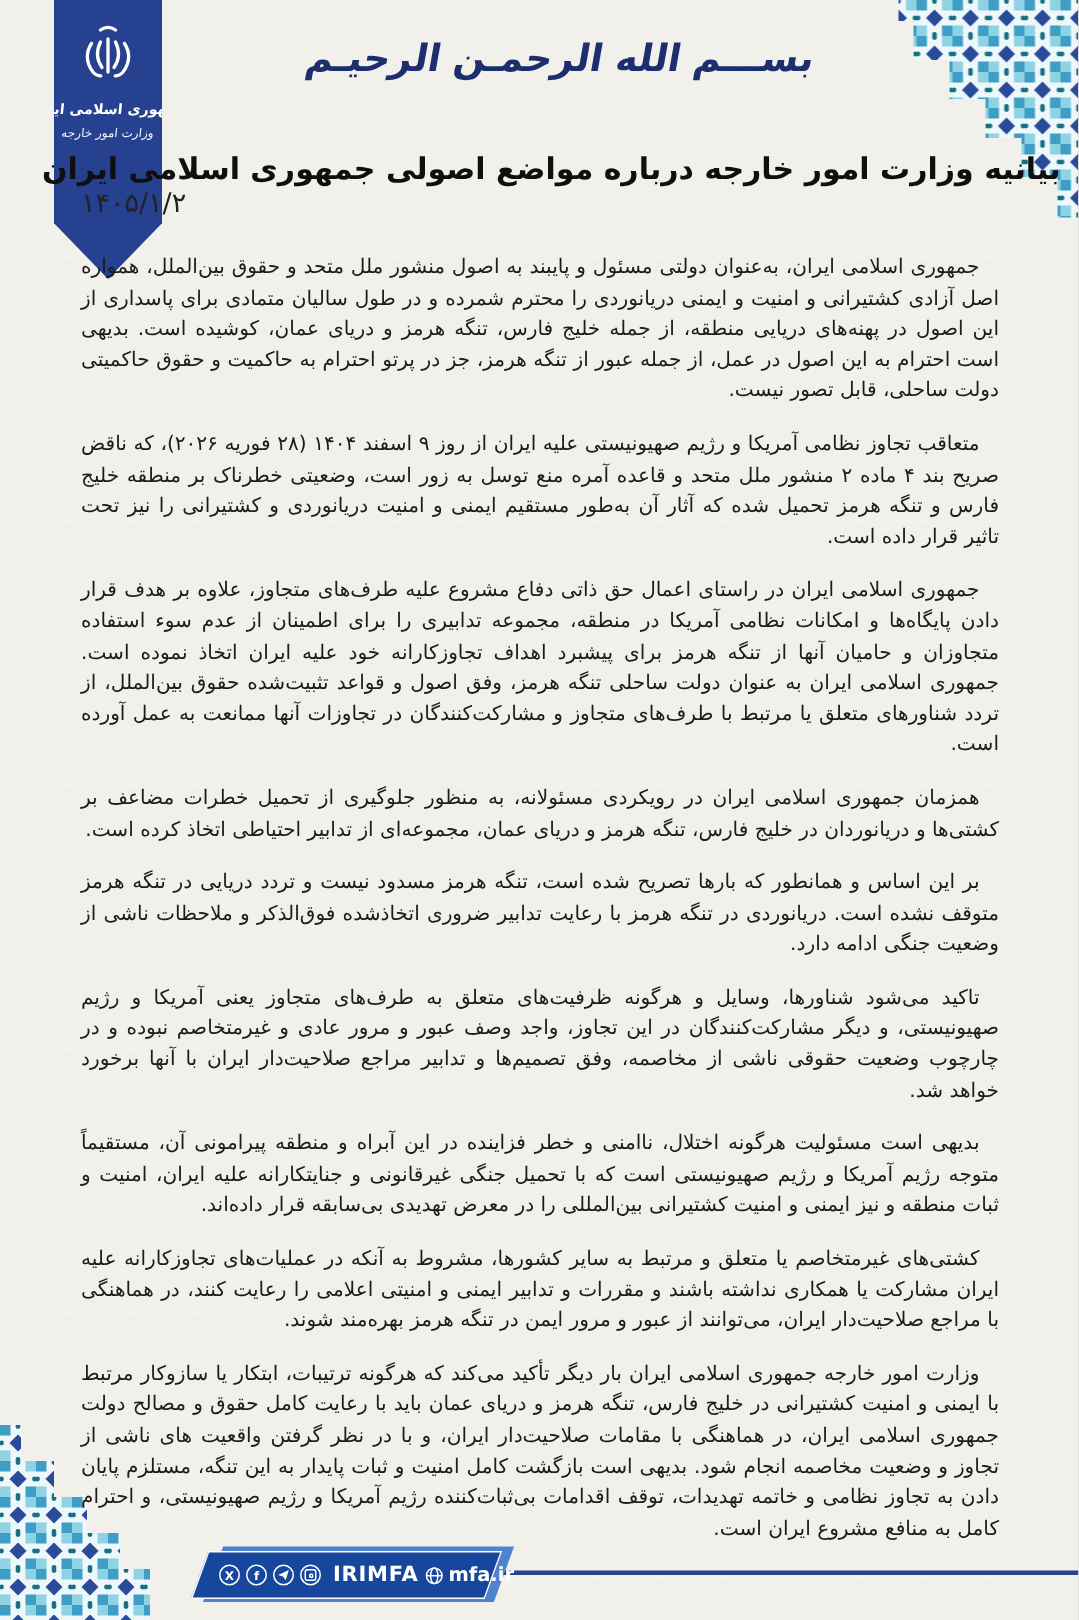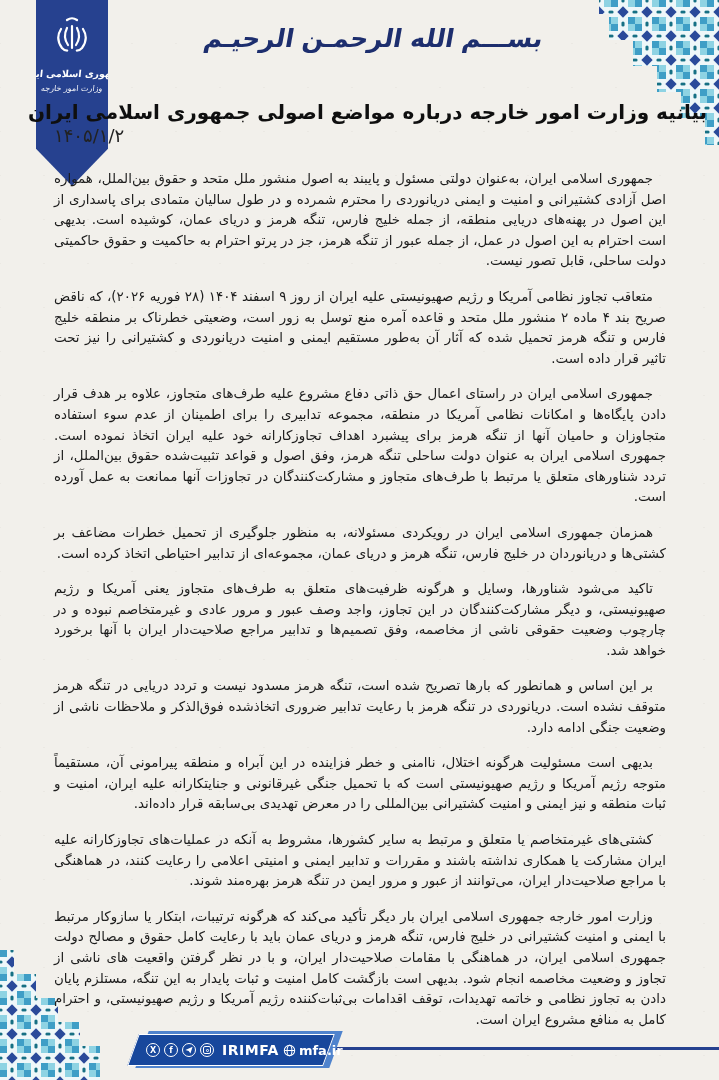--- a/index.html
+++ b/index.html
@@ -152,22 +152,22 @@
   </div>
 
   <div class="doc-date">۱۴۰۵/۱/۲</div>
 
   <div class="body-text">
 
   <p class="para">جمهوری اسلامی ایران، به‌عنوان دولتی مسئول و پایبند به اصول منشور ملل متحد و حقوق بین‌الملل، همواره اصل آزادی کشتیرانی و امنیت و ایمنی دریانوردی را محترم شمرده و در طول سالیان متمادی برای پاسداری از این اصول در پهنه‌های دریایی منطقه، از جمله خلیج فارس، تنگه هرمز و دریای عمان، کوشیده است. بدیهی است احترام به این اصول در عمل، از جمله عبور از تنگه هرمز، جز در پرتو احترام به حاکمیت و حقوق حاکمیتی دولت ساحلی، قابل تصور نیست.</p>
       <p class="para">متعاقب تجاوز نظامی آمریکا و رژیم صهیونیستی علیه ایران از روز ۹ اسفند ۱۴۰۴ (۲۸ فوریه ۲۰۲۶)، که ناقض صریح بند ۴ ماده ۲ منشور ملل متحد و قاعده آمره منع توسل به زور است، وضعیتی خطرناک بر منطقه خلیج فارس و تنگه هرمز تحمیل شده که آثار آن به‌طور مستقیم ایمنی و امنیت دریانوردی و کشتیرانی را نیز تحت تاثیر قرار داده است.</p>
       <p class="para">جمهوری اسلامی ایران در راستای اعمال حق ذاتی دفاع مشروع علیه طرف‌های متجاوز، علاوه بر هدف قرار دادن پایگاه‌ها و امکانات نظامی آمریکا در منطقه، مجموعه تدابیری را برای اطمینان از عدم سوء استفاده متجاوزان و حامیان آنها از تنگه هرمز برای پیشبرد اهداف تجاوزکارانه خود علیه ایران اتخاذ نموده است. جمهوری اسلامی ایران به عنوان دولت ساحلی تنگه هرمز، وفق اصول و قواعد تثبیت‌شده حقوق بین‌الملل، از تردد شناورهای متعلق یا مرتبط با طرف‌های متجاوز و مشارکت‌کنندگان در تجاوزات آنها ممانعت به عمل آورده است.</p>
       <p class="para">همزمان جمهوری اسلامی ایران در رویکردی مسئولانه، به منظور جلوگیری از تحمیل خطرات مضاعف بر کشتی‌ها و دریانوردان در خلیج فارس، تنگه هرمز و دریای عمان، مجموعه‌ای از تدابیر احتیاطی اتخاذ کرده است.</p>
+      <p class="para">بر این اساس و همانطور که بارها تصریح شده است، تنگه هرمز مسدود نیست و تردد دریایی در تنگه هرمز متوقف نشده است. دریانوردی در تنگه هرمز با رعایت تدابیر ضروری اتخاذشده فوق‌الذکر و ملاحظات ناشی از وضعیت جنگی ادامه دارد.</p>
       <p class="para">تاکید می‌شود شناورها، وسایل و هرگونه ظرفیت‌های متعلق به طرف‌های متجاوز یعنی آمریکا و رژیم صهیونیستی، و دیگر مشارکت‌کنندگان در این تجاوز، واجد وصف عبور و مرور عادی و غیرمتخاصم نبوده و در چارچوب وضعیت حقوقی ناشی از مخاصمه، وفق تصمیم‌ها و تدابیر مراجع صلاحیت‌دار ایران با آنها برخورد خواهد شد.</p>
-      <p class="para">بر این اساس و همانطور که بارها تصریح شده است، تنگه هرمز مسدود نیست و تردد دریایی در تنگه هرمز متوقف نشده است. دریانوردی در تنگه هرمز با رعایت تدابیر ضروری اتخاذشده فوق‌الذکر و ملاحظات ناشی از وضعیت جنگی ادامه دارد.</p>
       <p class="para">بدیهی است مسئولیت هرگونه اختلال، ناامنی و خطر فزاینده در این آبراه و منطقه پیرامونی آن، مستقیماً متوجه رژیم آمریکا و رژیم صهیونیستی است که با تحمیل جنگی غیرقانونی و جنایتکارانه علیه ایران، امنیت و ثبات منطقه و نیز ایمنی و امنیت کشتیرانی بین‌المللی را در معرض تهدیدی بی‌سابقه قرار داده‌اند.</p>
       <p class="para">کشتی‌های غیرمتخاصم یا متعلق و مرتبط به سایر کشورها، مشروط به آنکه در عملیات‌های تجاوزکارانه علیه ایران مشارکت یا همکاری نداشته باشند و مقررات و تدابیر ایمنی و امنیتی اعلامی را رعایت کنند، در هماهنگی با مراجع صلاحیت‌دار ایران، می‌توانند از عبور و مرور ایمن در تنگه هرمز بهره‌مند شوند.</p>
       <p class="para">وزارت امور خارجه جمهوری اسلامی ایران بار دیگر تأکید می‌کند که هرگونه ترتیبات، ابتکار یا سازوکار مرتبط با ایمنی و امنیت کشتیرانی در خلیج فارس، تنگه هرمز و دریای عمان باید با رعایت کامل حقوق و مصالح دولت جمهوری اسلامی ایران، در هماهنگی با مقامات صلاحیت‌دار ایران، و با در نظر گرفتن واقعیت های ناشی از تجاوز و وضعیت مخاصمه انجام شود. بدیهی است بازگشت کامل امنیت و ثبات پایدار به این تنگه، مستلزم پایان دادن به تجاوز نظامی و خاتمه تهدیدات، توقف اقدامات بی‌ثبات‌کننده رژیم آمریکا و رژیم صهیونیستی، و احترام کامل به منافع مشروع ایران است.</p>
     </div>
 
   <div class="footer-rule"></div>
   <div class="badge-back"></div>
   <div class="badge">
     <div class="badge-inner">
       <span class="soc">X</span>

